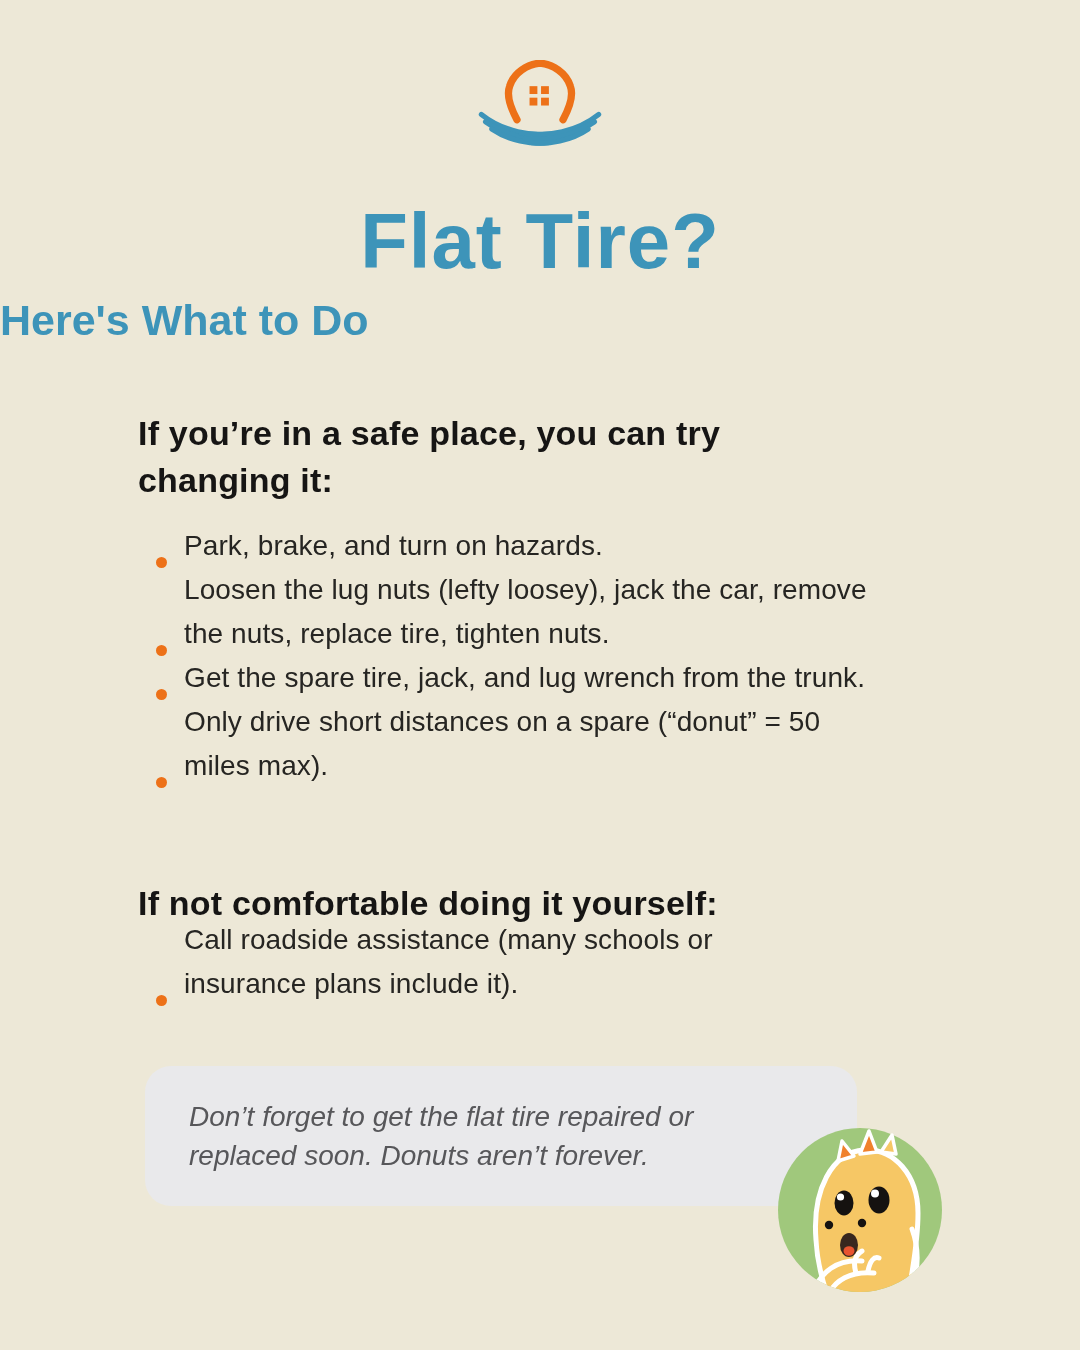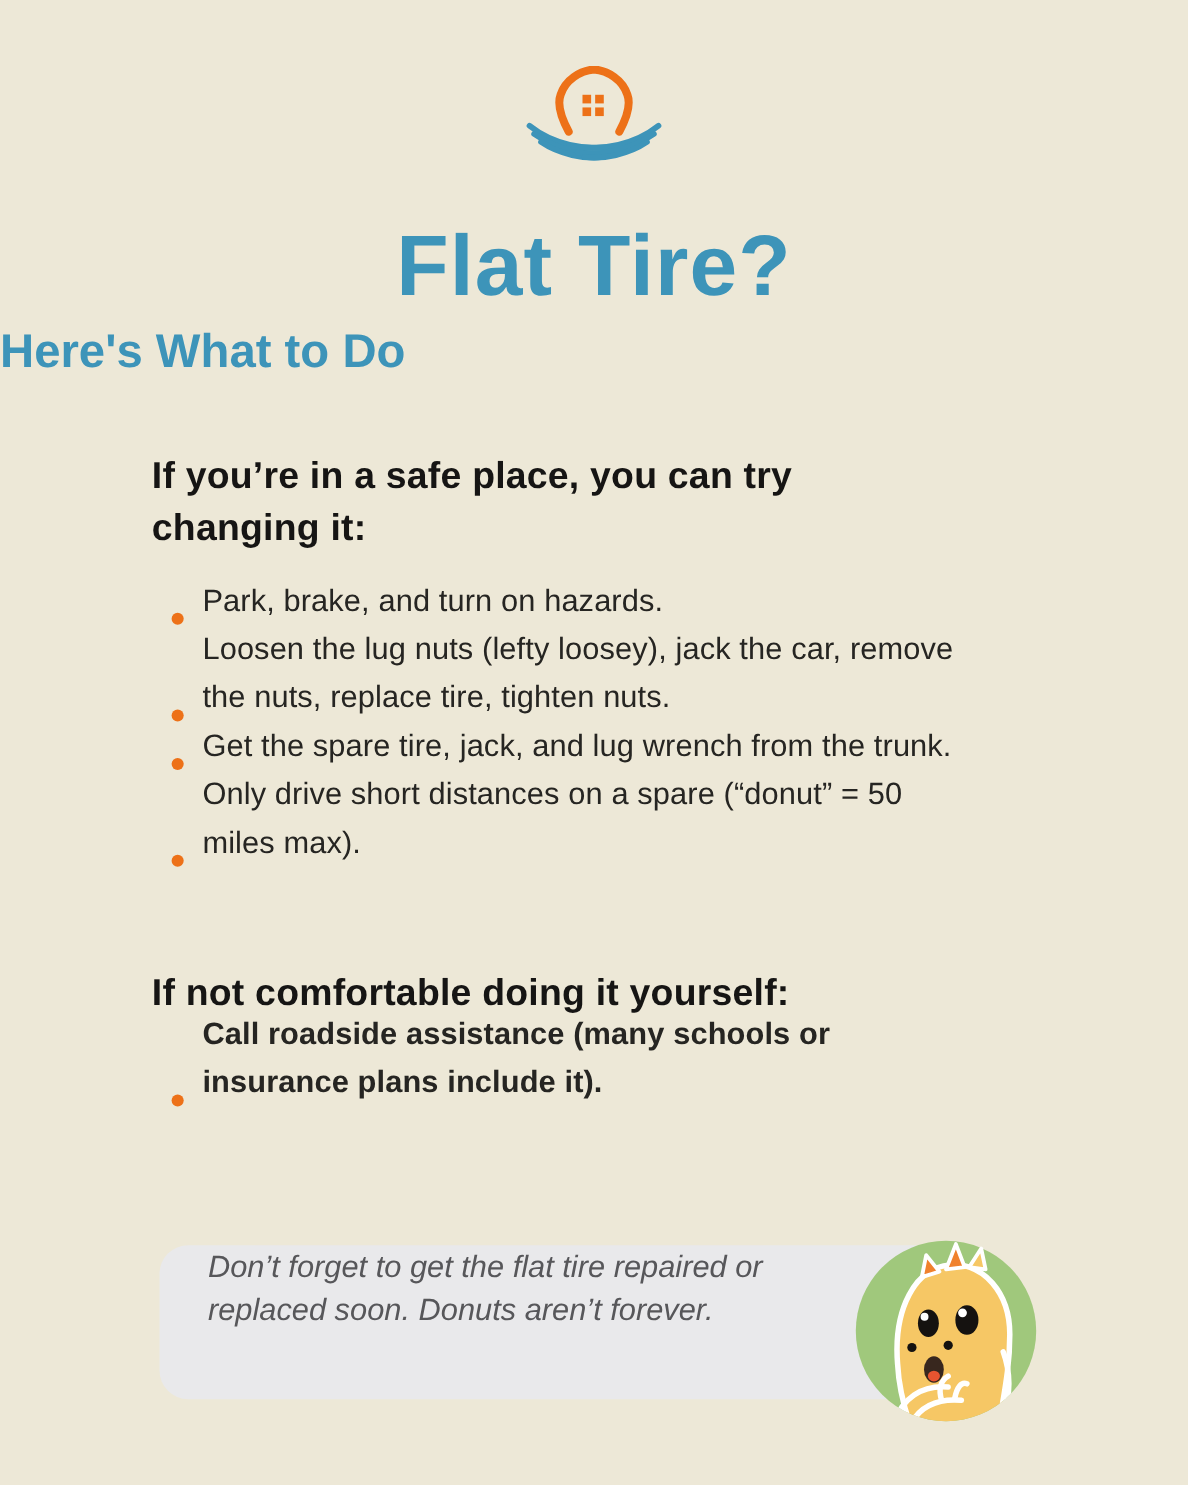--- a/index.html
+++ b/index.html
@@ -23,36 +23,36 @@
     position:absolute; left:138px; margin:0; max-width:700px;
     font-size:34px; line-height:47px; font-weight:bold;
     color:var(--heading-text,#161514); letter-spacing:0.2px;
   }
   .h1pos { top:410px; }
   .h2pos { top:880px; }
   .bullets {
     position:absolute; left:156px; margin:0; padding:0; list-style:none;
   }
   .ul1 { top:524px; }
-  .ul2 { top:918px;font-weight:bold; }
+  .ul2 { top:918px; }
   .bullet { display:flex; align-items:flex-end; }
   .dot {
     flex:0 0 auto; width:11px; height:11px; border-radius:50%;
     background:var(--accent-orange,#ED7118); margin:17px 17px 0 0;
   }
   .bullet-text {
     font-size:28px; line-height:44px; color:var(--body-text,#262522);
     letter-spacing:0.1px;
   }
   .w1 { max-width:702px; }
   .w2 { max-width:630px; }
   .note-card {
-    position:absolute; left:145px; top:1132px; width:712px; height:140px;
+    position:absolute; left:145px; top:1066px; width:712px; height:140px;
     background:var(--card-bg,#E9E9EB); border-radius:26px;
-    display:flex; 
+    display:flex; align-items:center;
   }
   .note-text {
     margin:0; padding-left:44px; max-width:560px;
     font-size:28px; line-height:39px; font-style:italic;
     color:var(--card-text,#57575A);
   }
   .mascot { position:absolute; left:772px; top:1105px; }
 </style>
 </head>
 <body>

